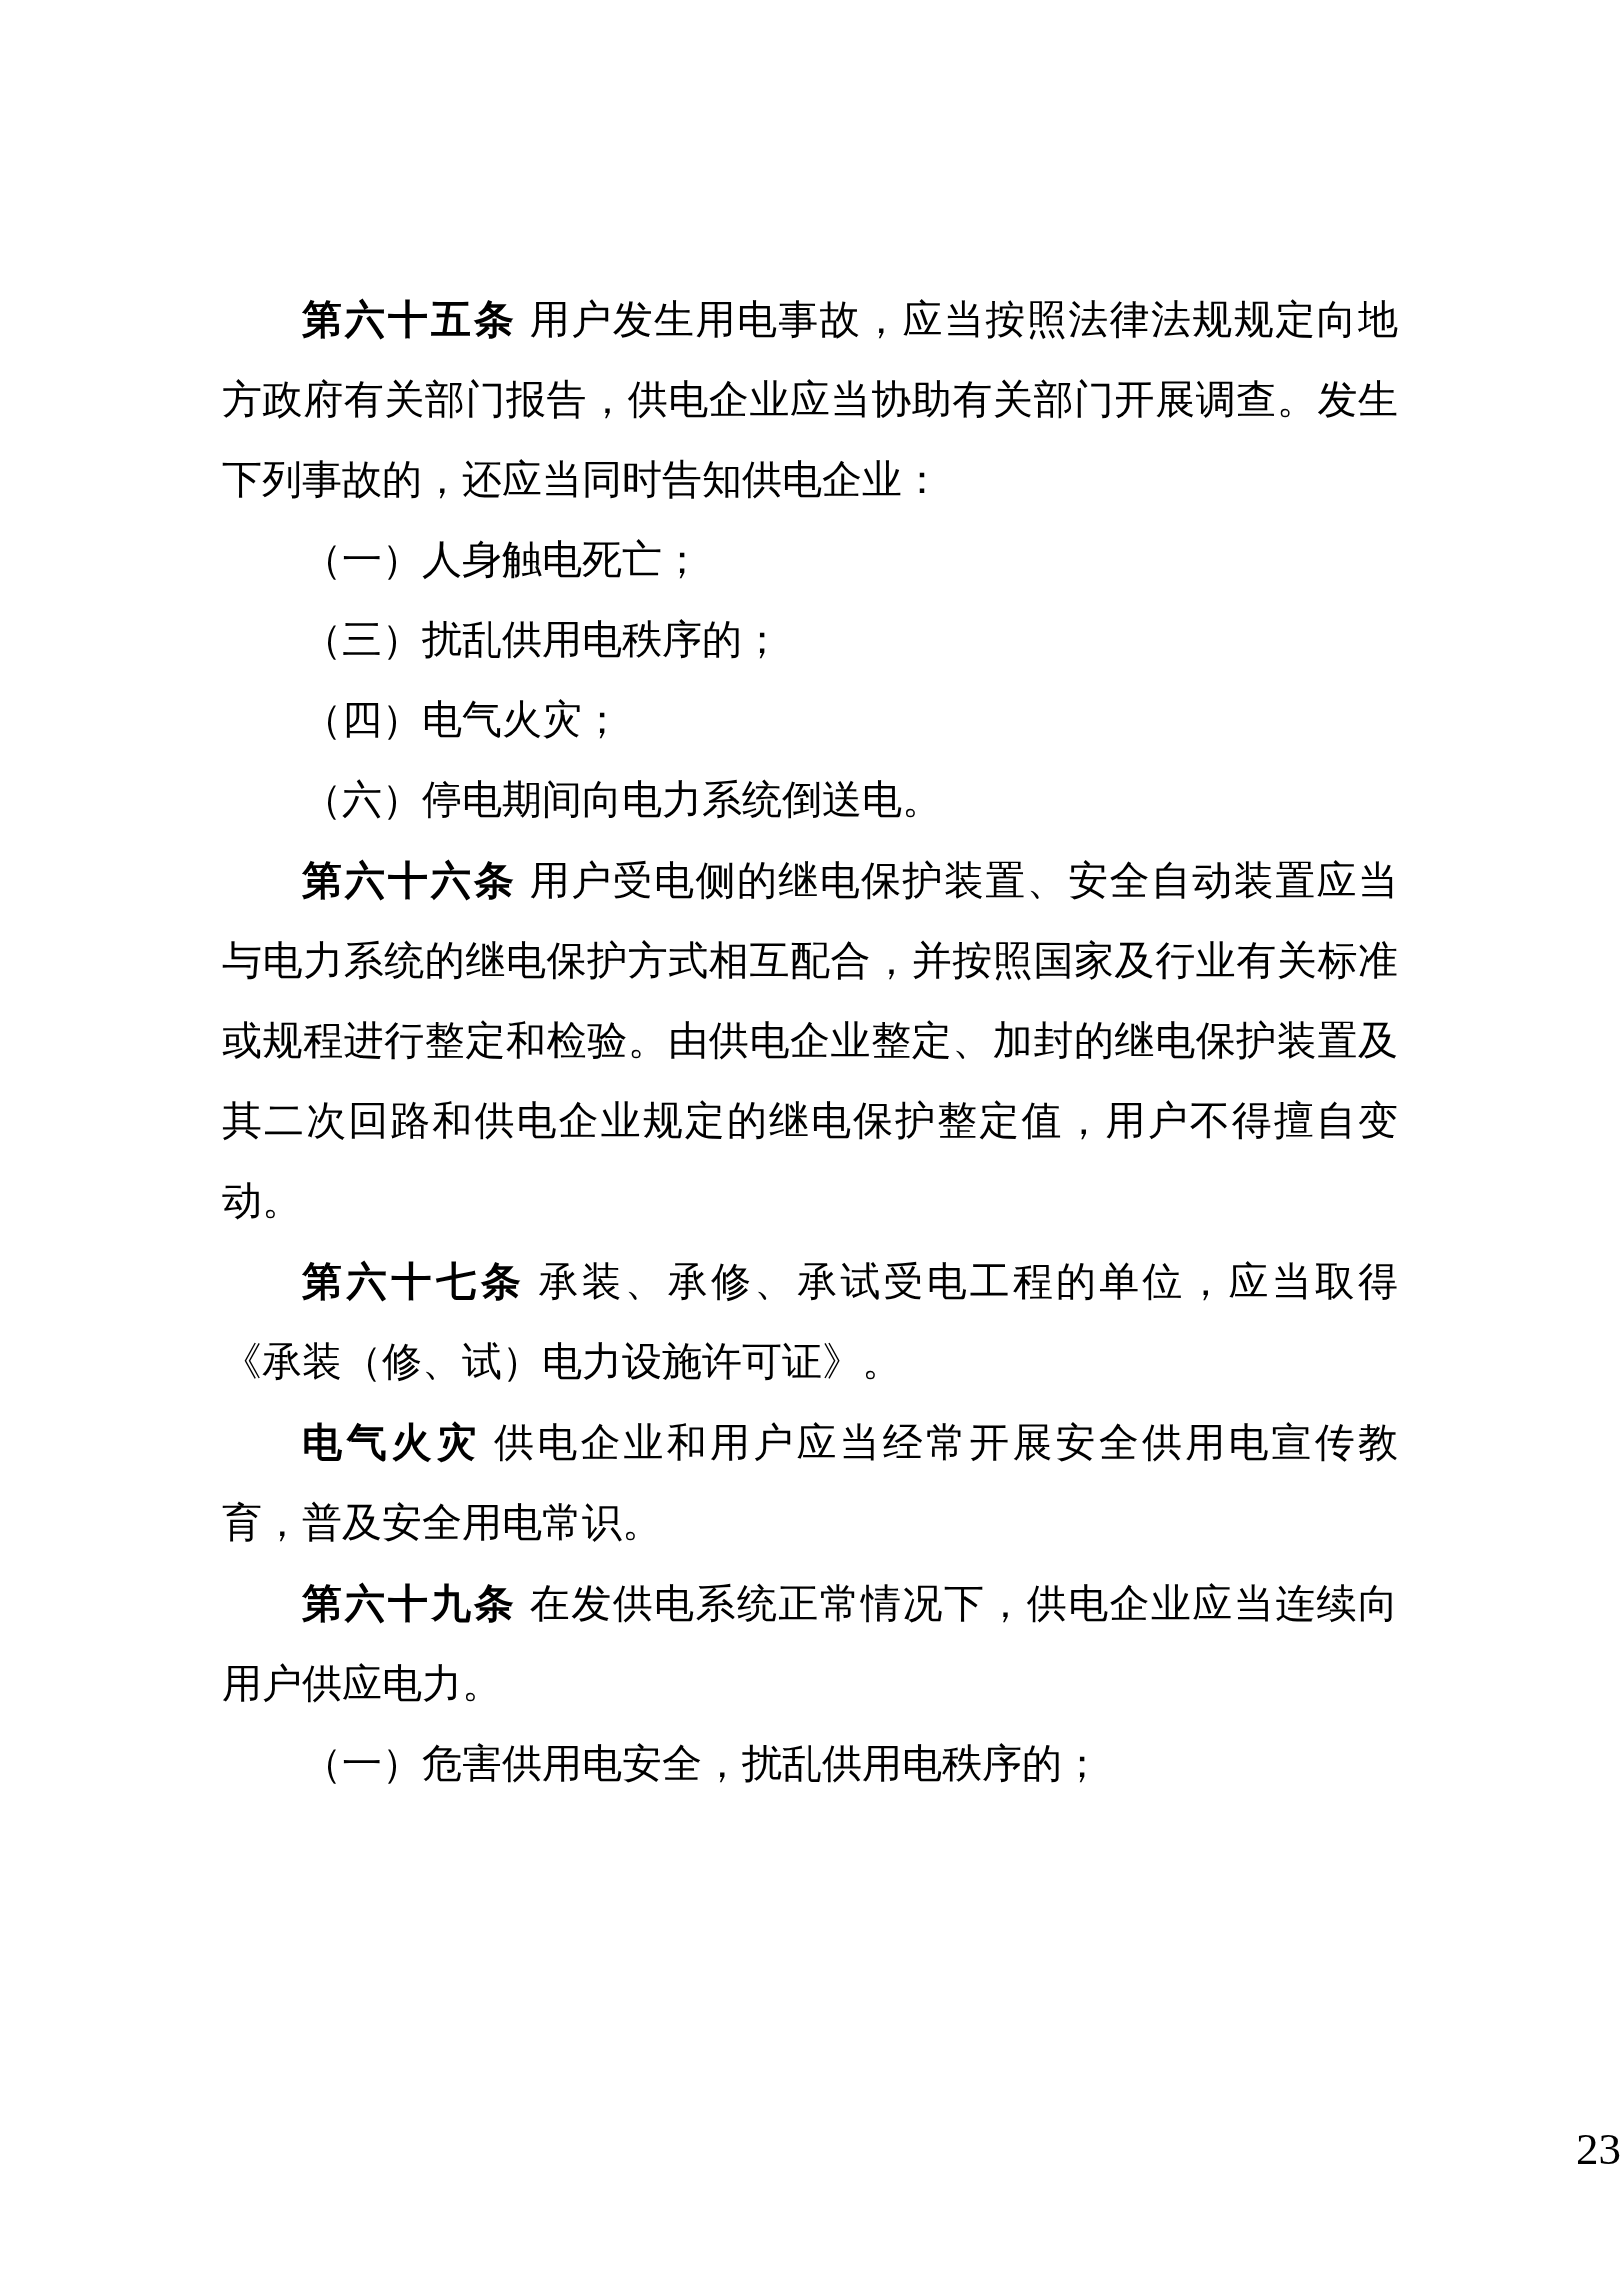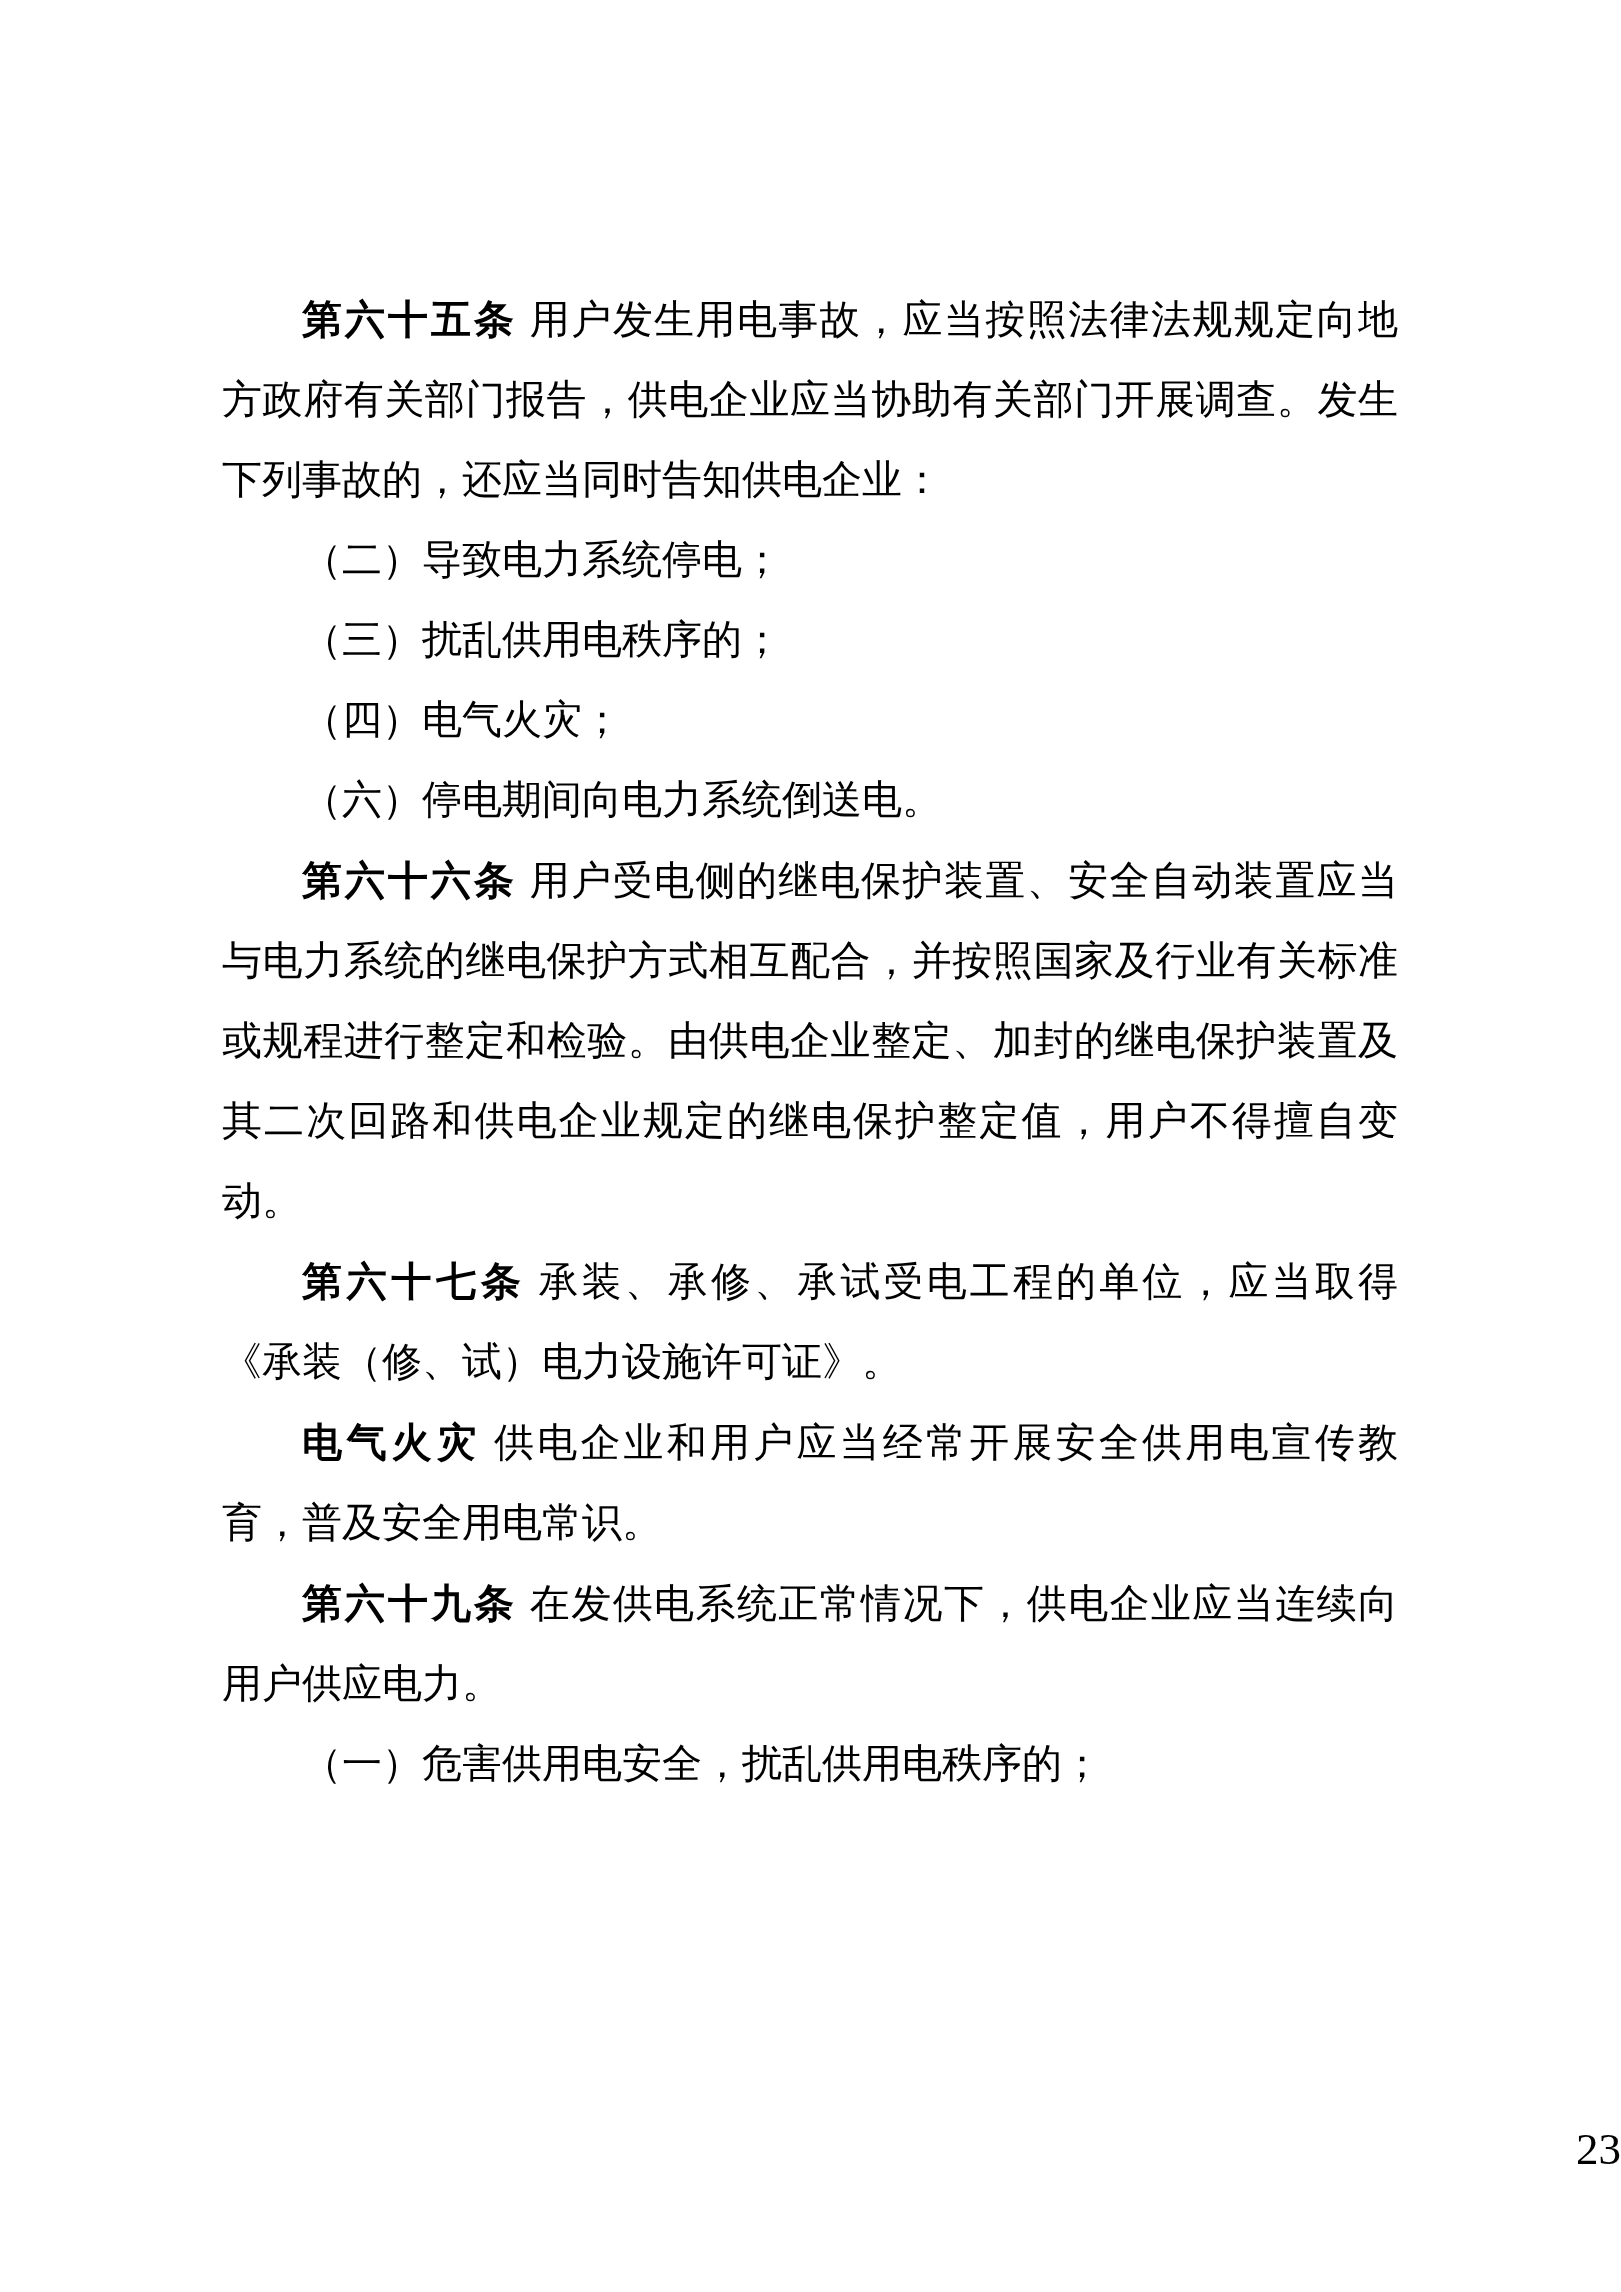--- a/index.html
+++ b/index.html
@@ -51,21 +51,21 @@
   }
 </style>
 </head>
 <body>
 
 <div class="page">
   <div class="content">
 
     <p class="para"><span class="art">第六十五条</span><span>用户发生用电事故，应当按照法律法规规定向地方政府有关部门报告，供电企业应当协助有关部门开展调查。发生下列事故的，还应当同时告知供电企业：</span></p>
 
-    <p class="para"><span>（二）导致电力系统停电；</span></p>
+    <p class="para"><span>（一）人身触电死亡；</span></p>
     <p class="para"><span>（三）扰乱供用电秩序的；</span></p>
     <p class="para"><span>（四）电气火灾；</span></p>
     <p class="para"><span>（六）停电期间向电力系统倒送电。</span></p>
 
     <p class="para"><span class="art">第六十六条</span><span>用户受电侧的继电保护装置、安全自动装置应当与电力系统的继电保护方式相互配合，并按照国家及行业有关标准或规程进行整定和检验。由供电企业整定、加封的继电保护装置及其二次回路和供电企业规定的继电保护整定值，用户不得擅自变动。</span></p>
 
     <p class="para"><span class="art">第六十七条</span><span>承装、承修、承试受电工程的单位，应当取得《承装（修、试）电力设施许可证》。</span></p>
 
     <p class="para"><span class="art">电气火灾</span><span>供电企业和用户应当经常开展安全供用电宣传教育，普及安全用电常识。</span></p>
 

